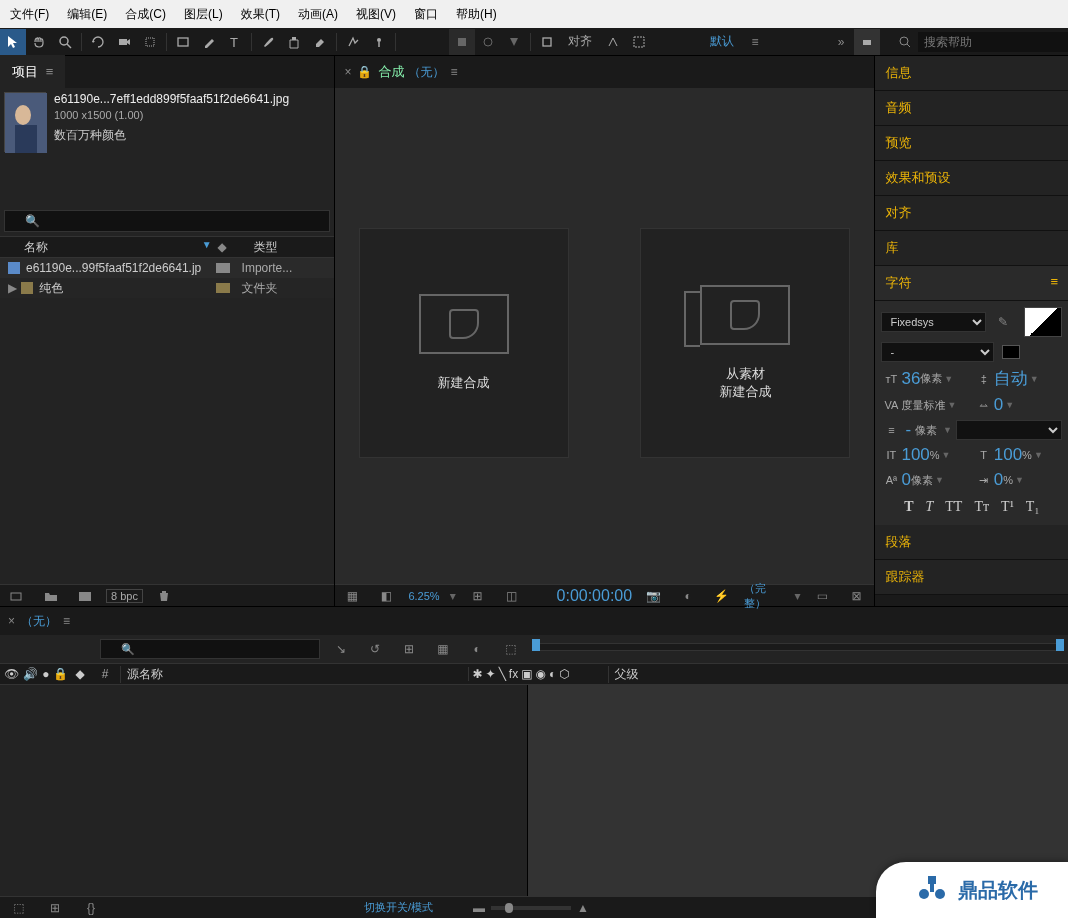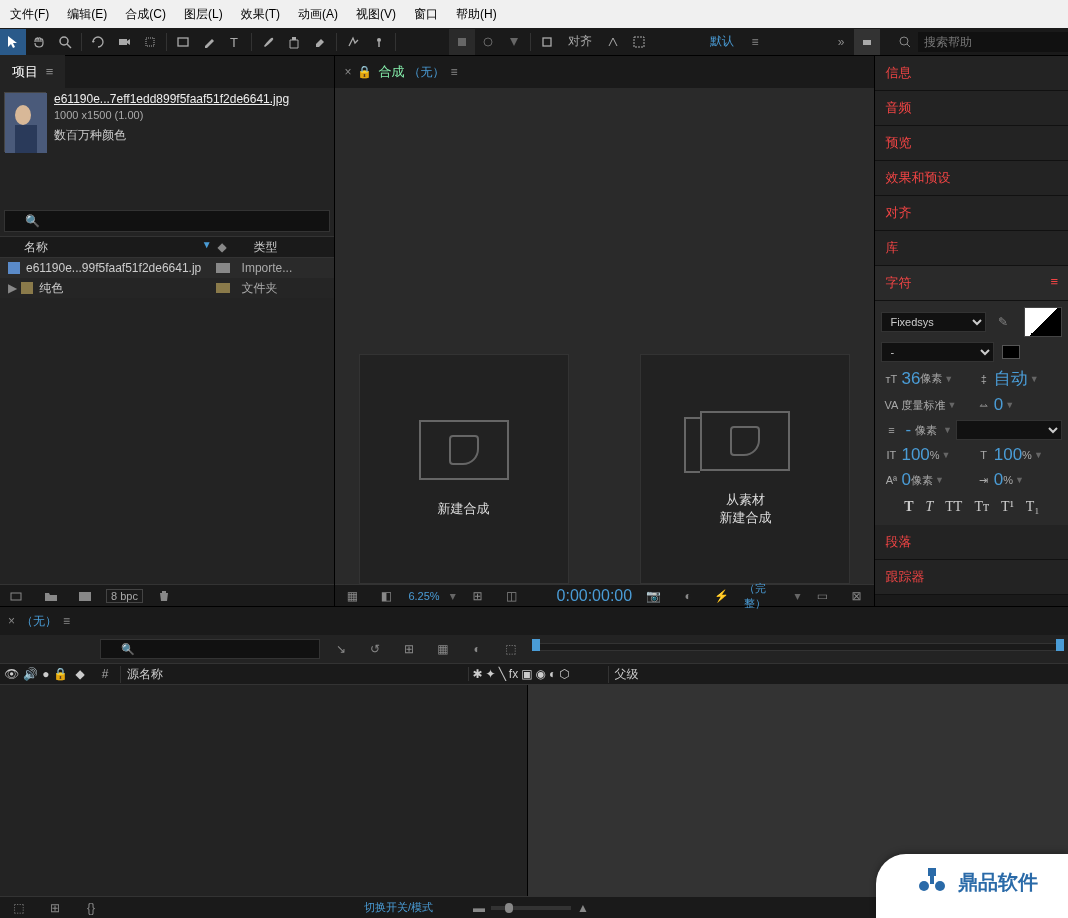--- a/index.html
+++ b/index.html
@@ -14,53 +14,53 @@
 .workspace-dd { color: #4a9cd6; margin-right: 8px;}
 .search-box { background: #111; border: none; color: #888; padding: 3px 6px; width: 150px; font-size: 12px;}
 .main { display: flex; height: 550px; }
 .left-panel { width: 362px; background: #232323; display: flex; flex-direction: column; }
 .panel-tabs { display: flex; height: 32px; align-items: center; background: #1a1a1a; }
 .panel-tab { padding: 8px 12px; color: #aaa; cursor: pointer; font-size: 13px;}
 .panel-tab.active { background: #232323; color: #fff; }
 .tab-menu { color: #888; margin-left: 4px;}
 .asset-info { display: flex; padding: 4px; }
 .asset-thumb { width: 42px; height: 60px; background: #3a4a6a; margin-right: 8px; border: 1px solid #444;}
-.asset-name { color: #eee; font-size: 12px; margin-bottom: 3px; text-decoration: underline;}
+.asset-name { color: #eee; font-size: 12px; margin-bottom: 3px;}
 .asset-dims { color: #aaa; font-size: 11px; margin-bottom: 6px;}
 .asset-color { color: #ccc; font-size: 12px;}
 .search-row { padding: 4px; margin-top: 50px;}
 .search-input { background: #111; border: 1px solid #333; color: #888; width: 100%; padding: 3px 20px; font-size: 12px;}
 .list-header { display: flex; background: #1a1a1a; height: 22px; align-items: center; border-top: 1px solid #333; border-bottom: 1px solid #333;}
 .list-col-name { flex: 1; padding-left: 24px; color: #ccc; position: relative;}
 .list-col-type { width: 100px; padding-left: 20px; color: #ccc;}
 .list-row { display: flex; height: 20px; align-items: center; background: #2a2a2a; padding-left: 8px;}
 .list-row.alt { background: #252525;}
 .file-icon { width: 12px; height: 12px; background: #5a8ac8; margin-right: 6px;}
 .folder-icon { width: 12px; height: 12px; background: #8a7a4a; margin-right: 6px;}
 .row-name { flex: 1; color: #ccc; }
 .row-type { width: 100px; color: #aaa; padding-left: 8px;}
 .arrow-down { position: absolute; right: 6px; color: #4a9cd6; font-size: 10px;}
 .panel-footer { display: flex; align-items: center; height: 22px; background: #1a1a1a; border-top: 1px solid #333; margin-top: auto; padding: 0 4px; gap: 8px;}
 .bpc-label { color: #aaa; font-size: 11px; border: 1px solid #444; padding: 0 4px;}
 .center-panel { flex: 1; background: #232323; border-left: 1px solid #000; display: flex; flex-direction: column;}
 .comp-tabs { display: flex; height: 32px; align-items: center; background: #1a1a1a; padding-left: 10px;}
 .comp-tab-text { color: #86efac; margin-left: 6px; font-size: 13px;}
 .comp-none { color: #4a9cd6; margin-left: 4px;}
-.comp-body { flex: 1; background: #2a2a2a; display: flex; align-items: flex-end; justify-content: space-around; padding-top: 140px; gap: 24px;}
+.comp-body { flex: 1; background: #2a2a2a; display: flex; align-items: flex-start; justify-content: space-around; padding-top: 140px; gap: 24px;}
 .comp-tile { width: 210px; height: 230px; background: #222; display: flex; flex-direction: column; align-items: center; justify-content: center; border: 1px solid #333; cursor: pointer;}
 .comp-tile-icon { width: 90px; height: 60px; border: 2px solid #666; display: flex; align-items: center; justify-content: center; margin-bottom: 20px; position: relative;}
 .comp-tile-icon.with-strip::before { content:""; position:absolute; left:-18px; top:4px; width:14px; height:52px; border:2px solid #666; border-right:none;}
 .comp-inner-shape { width: 30px; height: 30px; border: 2px solid #666; border-radius: 4px 4px 16px 4px;}
 .comp-tile-label { color: #ddd; font-size: 13px; text-align: center; line-height: 1.4;}
 .comp-footer { display: flex; align-items: center; height: 22px; background: #1a1a1a; border-top: 1px solid #333; padding: 0 6px; gap: 10px;}
 .zoom-val { color: #4a9cd6; font-size: 11px;}
 .time-val { color: #4a9cd6; font-size: 16px; margin-left: 23px;}
 .full-val { color: #4a9cd6; font-size: 11px;}
 .right-panel { width: 210px; background: #1a1a1a; border-left: 1px solid #000; display: flex; flex-direction: column;}
-.r-header { padding: 8px 10px; color: #ef4444; background: #232323; border-bottom: 1px solid #111; font-size: 13px; cursor: pointer;}
+.r-header { padding: 8px 10px; color: #eab308; background: #232323; border-bottom: 1px solid #111; font-size: 13px; cursor: pointer;}
 .r-header.active { background: #2a2a2a;}
 .char-body { background: #2a2a2a; padding: 6px;}
 .char-row { display: flex; align-items: center; margin-bottom: 5px; gap: 4px;}
 .font-select { flex: 1; background: #111; border: 1px solid #333; color: #ccc; padding: 2px 4px; font-size: 11px;}
 .char-icon { width: 20px; color: #aaa; font-size: 11px; text-align: center;}
 .char-val { color: #4a9cd6; font-size: 17px; }
 .char-unit { color: #aaa; font-size: 11px;}
 .char-dd { color: #666; font-size: 9px; margin-left: 2px;}
 .half { flex: 1; display: flex; align-items: center;}
 .color-swatch { width: 38px; height: 30px; background: linear-gradient(135deg, #fff 50%, #000 50%); border: 1px solid #444; margin-left: 4px;}
@@ -79,21 +79,21 @@
 .tl-col-icons { width: 70px; display: flex; gap: 4px; padding-left: 4px;}
 .tl-col-hash { width: 30px; text-align: center; color: #aaa;}
 .tl-col-source { flex: 1; color: #ccc; padding-left: 6px; border-left: 1px solid #333;}
 .tl-col-switches { width: 140px; display: flex; gap: 3px; border-left: 1px solid #333; padding-left: 4px;}
 .tl-col-parent { width: 120px; color: #ccc; padding-left: 6px; border-left: 1px solid #333;}
 .tl-body { flex: 1; display: flex;}
 .tl-body-left { width: 528px; background: #232323; border-right: 1px solid #000;}
 .tl-body-right { flex: 1; background: #333;}
 .tl-footer { display: flex; height: 22px; align-items: center; background: #1a1a1a; border-top: 1px solid #333; padding: 0 6px; gap: 10px;}
 .switch-label { color: #4a9cd6; font-size: 11px; margin-left: 250px;}
-.watermark { position: absolute; right: 0; bottom: 0; background: #fff; border-radius: 30px 0 0 0; padding: 12px 30px 20px 40px; display: flex; align-items: center; gap: 10px; box-shadow: 0 -2px 6px rgba(0,0,0,0.3);}
+.watermark { position: absolute; right: 0; bottom: 0; background: #fff; border-radius: 30px 0 0 0; padding: 12px 30px 12px 40px; display: flex; align-items: center; gap: 10px; box-shadow: 0 -2px 6px rgba(0,0,0,0.3);}
 .wm-logo { width: 32px; height: 32px; display: flex; align-items: center; justify-content: center;}
 .wm-text { color: #2a6aa8; font-size: 20px; font-weight: bold;}
 svg { display: block;}
 </style>
 </head>
 <body>
 
 <div class="menubar">
   <span>文件(F)</span>
   <span>编辑(E)</span>

